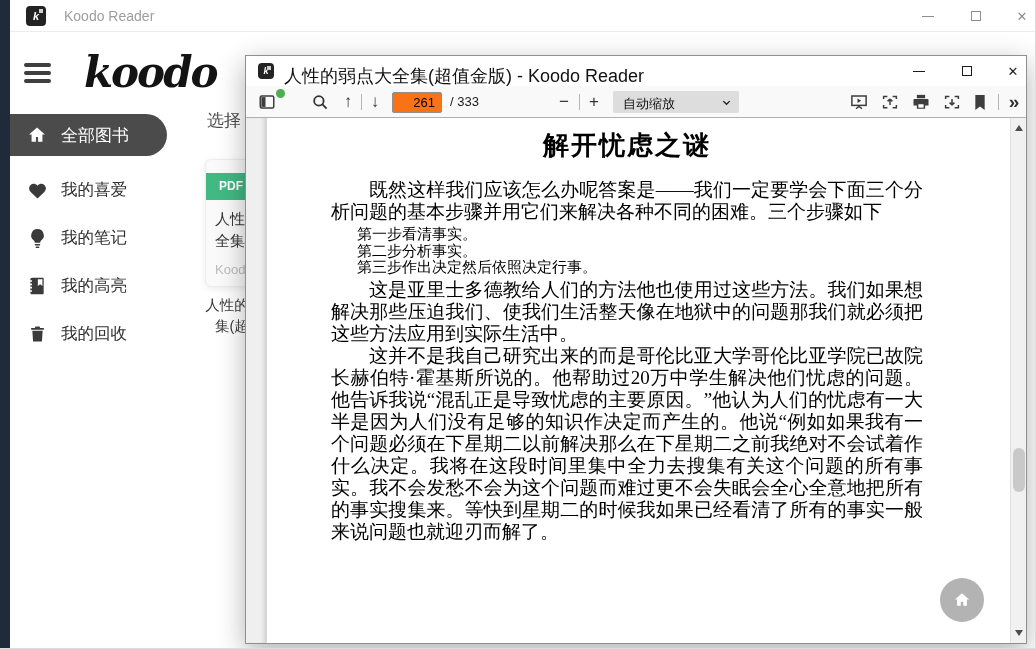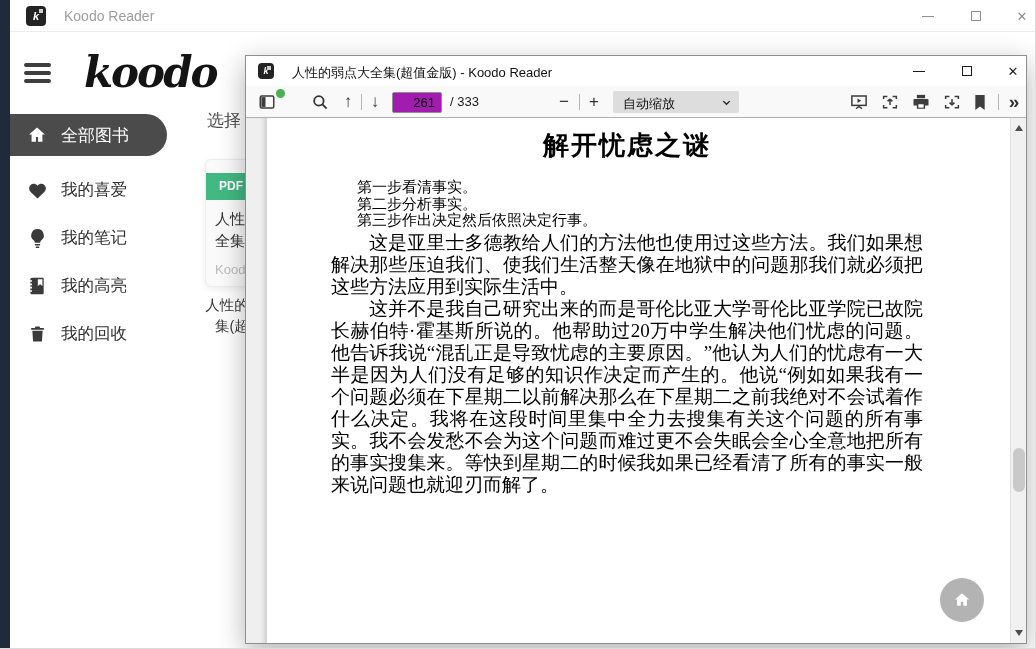--- a/index.html
+++ b/index.html
@@ -41,27 +41,27 @@
                font-weight:bold; font-size:12px; line-height:27px; padding-left:13px; border-radius:0 3px 3px 0; }
   .card-title { position:absolute; left:9px; top:48px; width:100px; font-size:15px; line-height:22px; color:#333; }
   .card-publisher { position:absolute; left:9px; top:102px; font-size:13px; color:#bdbdbd; }
   .book-caption { position:absolute; left:205px; top:295px; width:102px; text-align:center;
                   font-size:14.5px; line-height:21px; color:#3a3a3a; cursor:pointer; }
 
   
   .dialog { position:absolute; left:245px; top:55px; width:782px; height:589px; background:#fff;
             border:1px solid #8f8f8f; box-shadow:0 8px 26px rgba(0,0,0,.3); }
   .d-titlebar { position:absolute; left:0; top:0; right:0; height:30px; background:#fff; }
-  .d-title { position:absolute; left:46px; top:8px; font-size:13px; color:#111; }
+  .d-title { position:absolute; left:38px; top:8px; font-size:18px; color:#111; }
   .toolbar { position:absolute; left:0; top:30px; right:0; height:32px; background:#f9f9fa; border-bottom:1px solid #b0b0b0; }
   .tbtn { position:absolute; top:0; height:32px; display:flex; align-items:center; justify-content:center; color:#3d3d3d; cursor:pointer; }
   .tb-divider { position:absolute; top:8px; width:1px; height:16px; background:#b5b5b5; }
   .arrow-glyph { font-size:17px; color:#333; font-weight:400; }
   .page-input { position:absolute; left:146px; top:5.5px; width:50px; height:21px; border:1px solid #8f8f8f;
-                border-radius:2px; font-size:13px; text-align:right; padding-right:6px; background:#a21caf; color:#000; }
+                border-radius:2px; font-size:13px; text-align:right; padding-right:6px; background:#f97316; color:#000; }
   .page-total { position:absolute; left:204px; top:8px; font-size:13px; color:#1a1a1a; }
   .zoom-select { position:absolute; left:367px; top:5px; width:126px; height:22px; background:#ddd; border-radius:2px; cursor:pointer; }
   .zoom-select .zlabel { position:absolute; left:10px; top:4px; font-size:13px; color:#111; }
   .zoom-select .chev { position:absolute; right:7px; top:6px; color:#222; }
   .green-dot { position:absolute; left:22px; top:3px; width:9px; height:9px; border-radius:50%; background:#4caf50; }
   .more-btn { font-size:19px; font-weight:bold; color:#333; }
 
   
   .d-content { position:absolute; left:0; top:62px; right:0; bottom:0; background:#fff; overflow:hidden; }
   .gutter { position:absolute; left:0; top:0; bottom:0; width:21px; background:#efeff0;
@@ -261,20 +261,21 @@
         <span class="more-btn">»</span>
       </div>
   </div>
 
   <div class="d-content">
     <div class="gutter"></div>
 
     <div class="page">
       <div class="col">
         <div class="pdf-title">解开忧虑之谜</div>
+        <div class="para">既然这样我们应该怎么办呢答案是——我们一定要学会下面三个分析问题的基本步骤并用它们来解决各种不同的困难。三个步骤如下</div>
         <div class="steps">
           <div>第一步看清事实。</div>
           <div>第二步分析事实。</div>
           <div>第三步作出决定然后依照决定行事。</div>
         </div>
         <div class="para">这是亚里士多德教给人们的方法他也使用过这些方法。我们如果想解决那些压迫我们、使我们生活整天像在地狱中的问题那我们就必须把这些方法应用到实际生活中。</div>
         <div class="para">这并不是我自己研究出来的而是哥伦比亚大学哥伦比亚学院已故院长赫伯特·霍基斯所说的。他帮助过20万中学生解决他们忧虑的问题。他告诉我说“混乱正是导致忧虑的主要原因。”他认为人们的忧虑有一大半是因为人们没有足够的知识作决定而产生的。他说“例如如果我有一个问题必须在下星期二以前解决那么在下星期二之前我绝对不会试着作什么决定。我将在这段时间里集中全力去搜集有关这个问题的所有事实。我不会发愁不会为这个问题而难过更不会失眠会全心全意地把所有的事实搜集来。等快到星期二的时候我如果已经看清了所有的事实一般来说问题也就迎刃而解了。</div>
       </div>
     </div>
 

